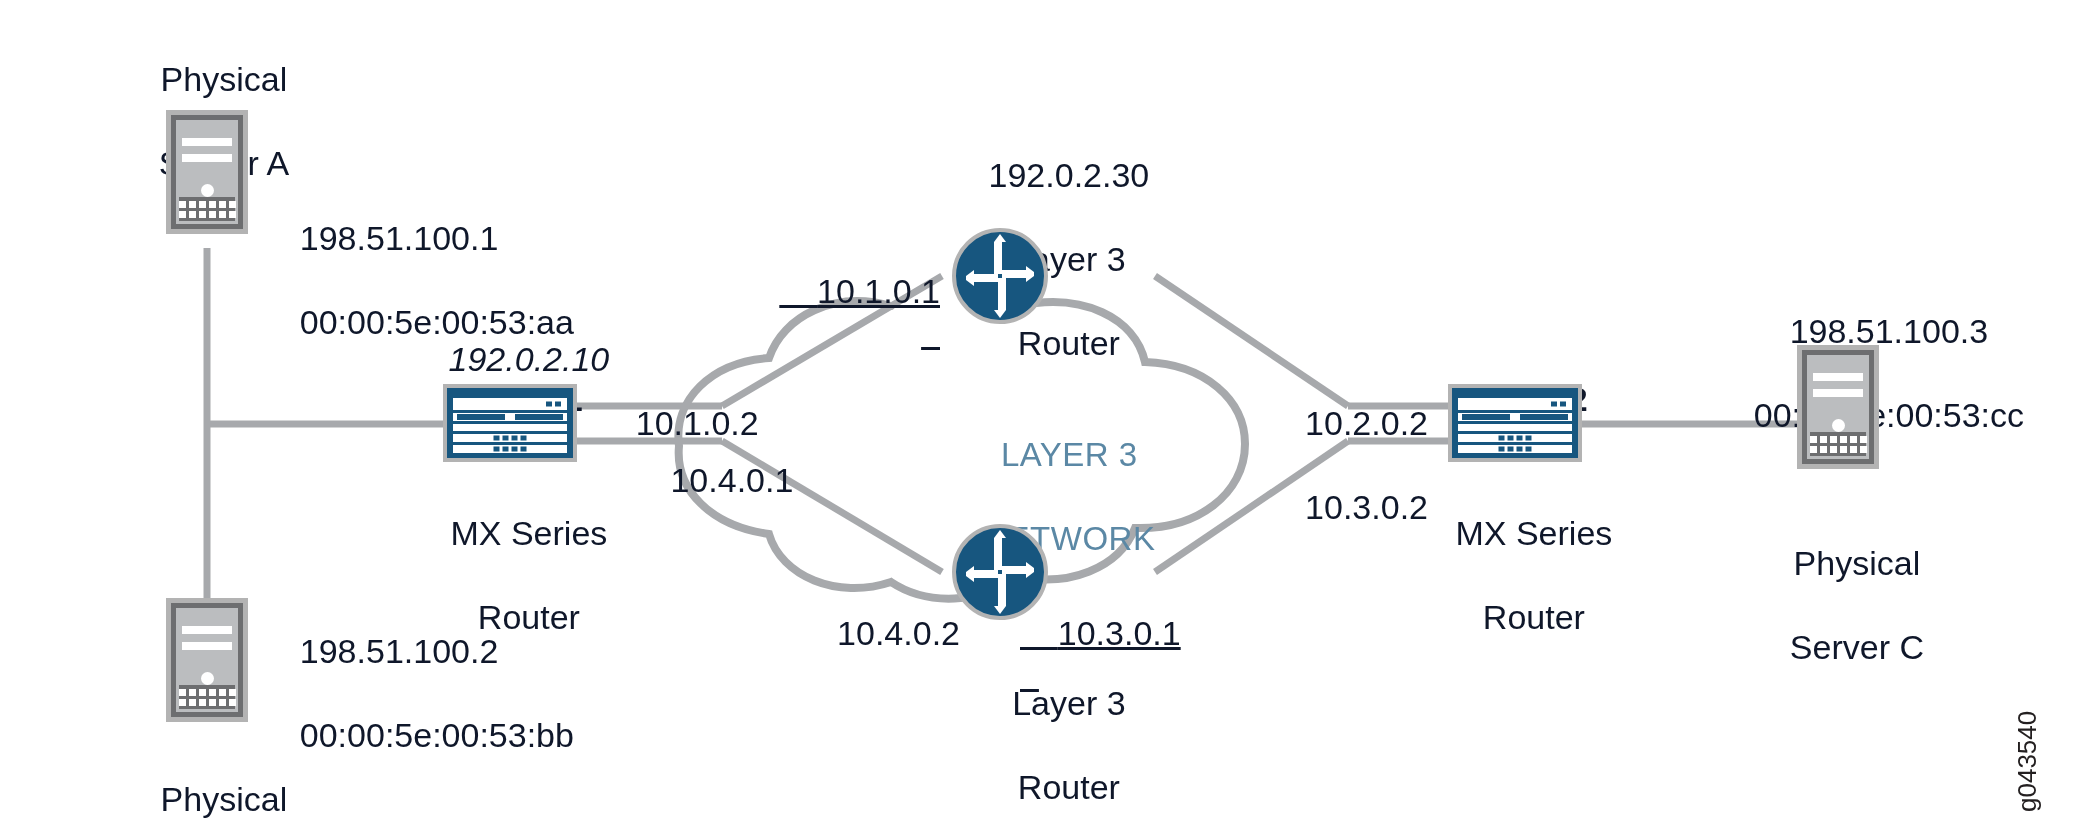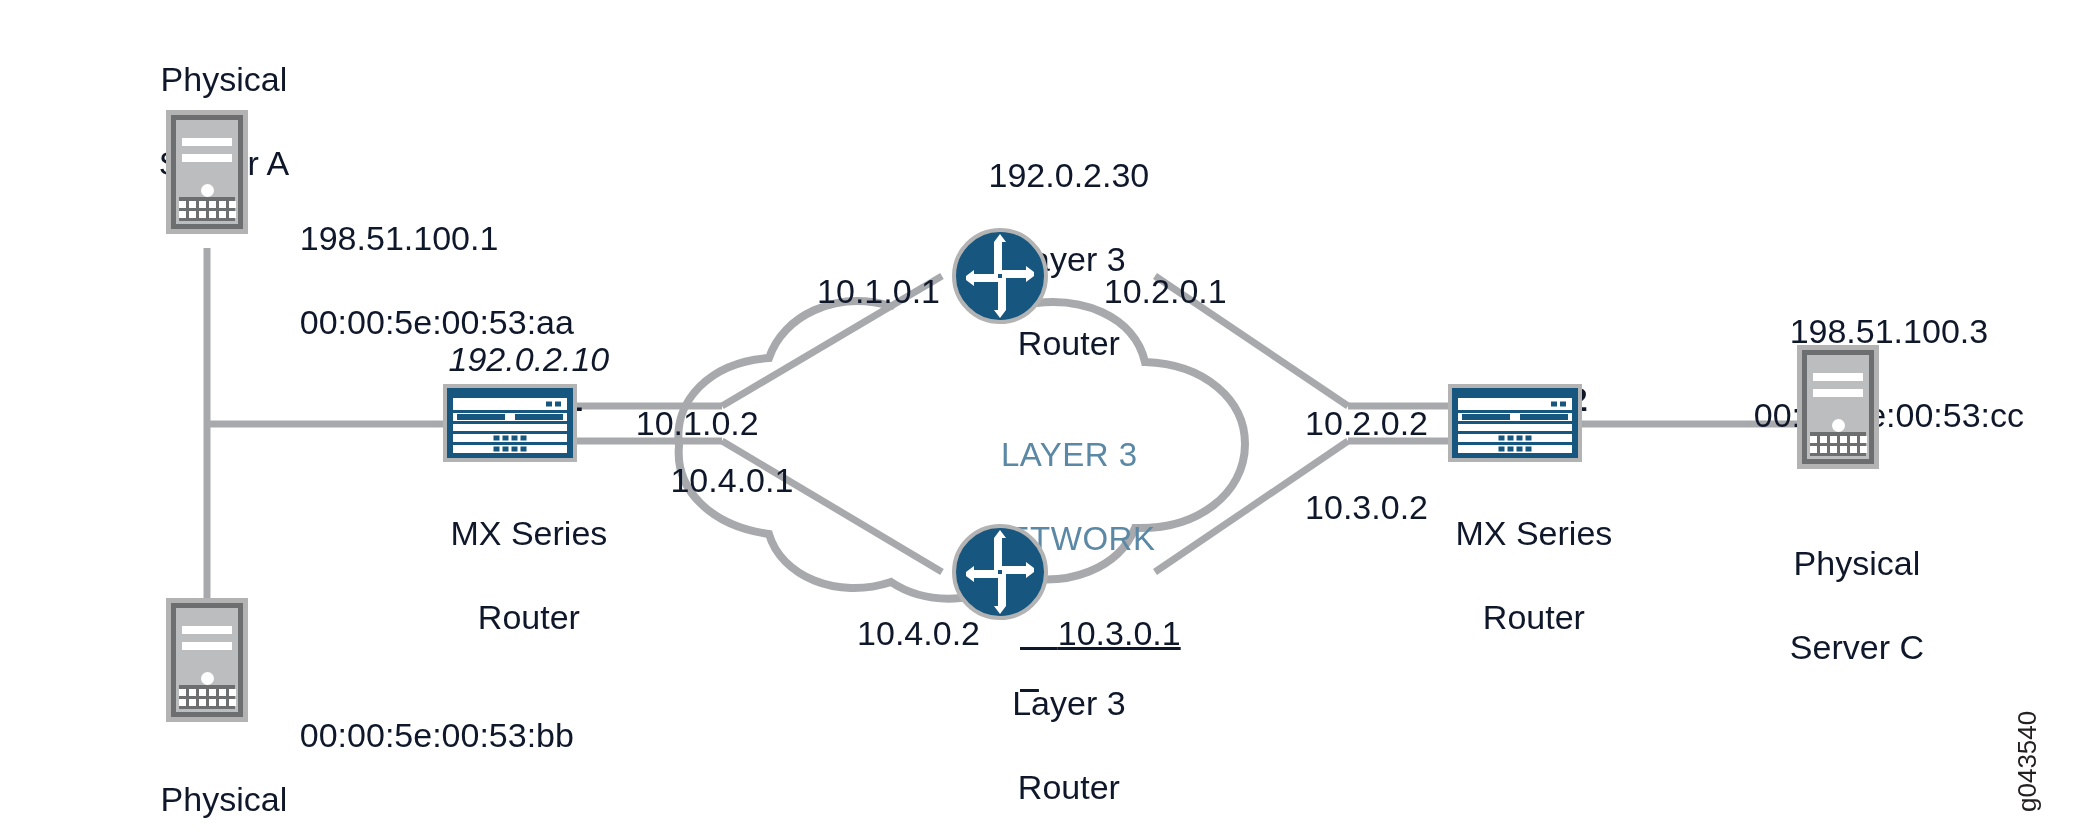--- a/index.html
+++ b/index.html
@@ -307,21 +307,21 @@
               <i class="gcell"></i>
               <i class="gcell"></i>
               <i class="gcell"></i>
             </div>
         </div>
       </div>
     </div>
   </div>
 
   <div class="lbl lf" style="left:262px; top:588px; width:420px;">
-    <br>
+    <span>198.51.100.2</span><br>
     <span>00:00:5e:00:53:bb</span>
   </div>
 
   <div class="lbl ctr" style="left:100px; top:736px; width:210px;">
     <span>Physical</span><br>
     
   </div>
 
   <div class="lbl ctr" style="left:400px; top:296px; width:220px;font-style:italic;">
     <span>192.0.2.10</span>
@@ -385,45 +385,42 @@
     <svg viewBox="0 0 96 96" xmlns="http://www.w3.org/2000/svg">
       <g fill="#ffffff">
         <path d="M42 14 L48 6 L54 14 L50 14 L50 46 L42 46 L42 14 Z"></path>
         <path d="M82 48 L74 54 L74 50 L50 50 L50 42 L74 42 L74 38 L82 44 Z"></path>
         <path d="M54 82 L48 90 L42 82 L46 82 L46 50 L54 50 L54 82 Z"></path>
         <path d="M14 48 L22 42 L22 46 L46 46 L46 54 L22 54 L22 58 L14 52 Z"></path>
       </g>
     </svg>
   </div>
 
-  <div class="lbl rt" style="left:712px; top:228px; width:228px;">
+  <div class="lbl rt" style="left:712px; top:228px; width:228px;text-decoration:underline;">
     <span>10.1.0.1</span>
-  </div>
-  <div class="lbl lf" style="left:1066px; top:228px; width:230px;">
-    <span>10.2.0.1</span>
   </div>
 
   <div class="cloud-label" style="left:870px; top:392px; width:360px;">
     <span>LAYER 3</span><br>
     <span>NETWORK</span>
   </div>
 
   <div class="l3r" style="left:952px; top:524px;">
     <div class="ring"></div>
     <svg viewBox="0 0 96 96" xmlns="http://www.w3.org/2000/svg">
       <g fill="#ffffff">
         <path d="M42 14 L48 6 L54 14 L50 14 L50 46 L42 46 L42 14 Z"></path>
         <path d="M82 48 L74 54 L74 50 L50 50 L50 42 L74 42 L74 38 L82 44 Z"></path>
         <path d="M54 82 L48 90 L42 82 L46 82 L46 50 L54 50 L54 82 Z"></path>
         <path d="M14 48 L22 42 L22 46 L46 46 L46 54 L22 54 L22 58 L14 52 Z"></path>
       </g>
     </svg>
   </div>
 
-  <div class="lbl rt" style="left:752px; top:570px; width:228px;">
+  <div class="lbl rt" style="left:732px; top:570px; width:228px;">
     <span>10.4.0.2</span>
   </div>
   <div class="lbl lf" style="left:1020px; top:570px; width:230px;text-decoration:underline;">
     <span>10.3.0.1</span>
   </div>
 
   <div class="lbl ctr" style="left:900px; top:640px; width:300px;">
     <span>Layer 3</span><br>
     <span>Router</span><br>
     

